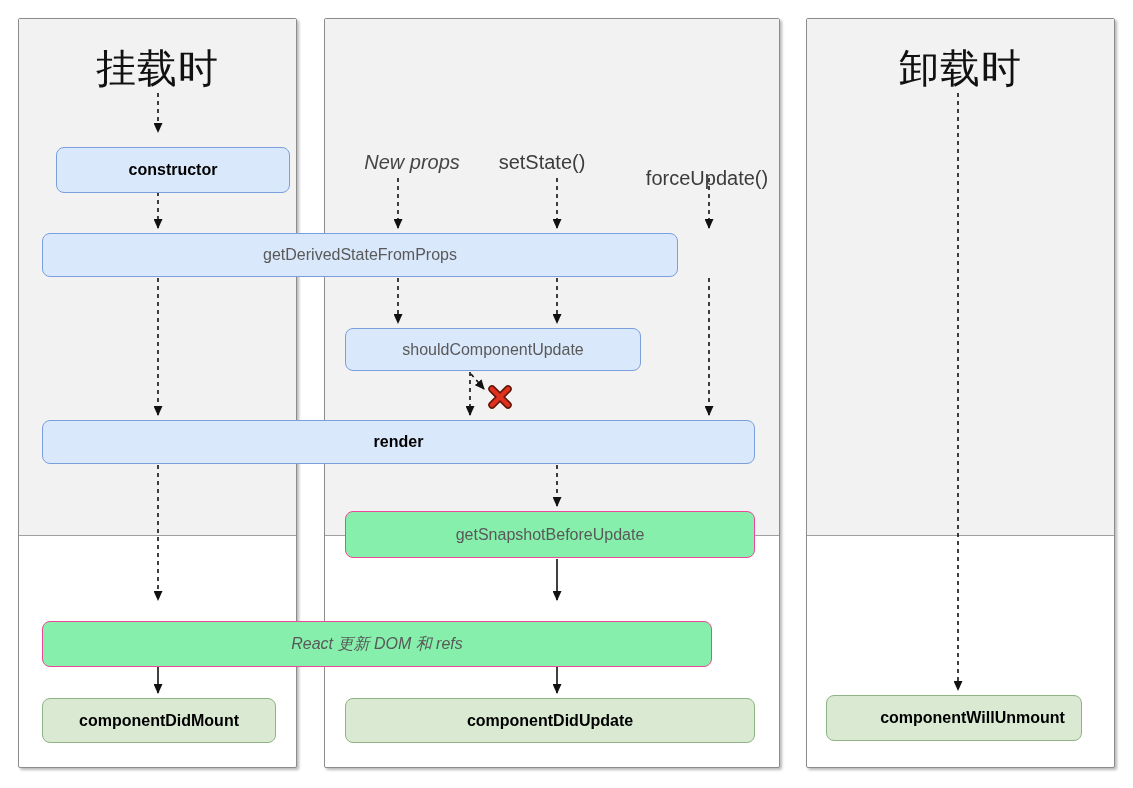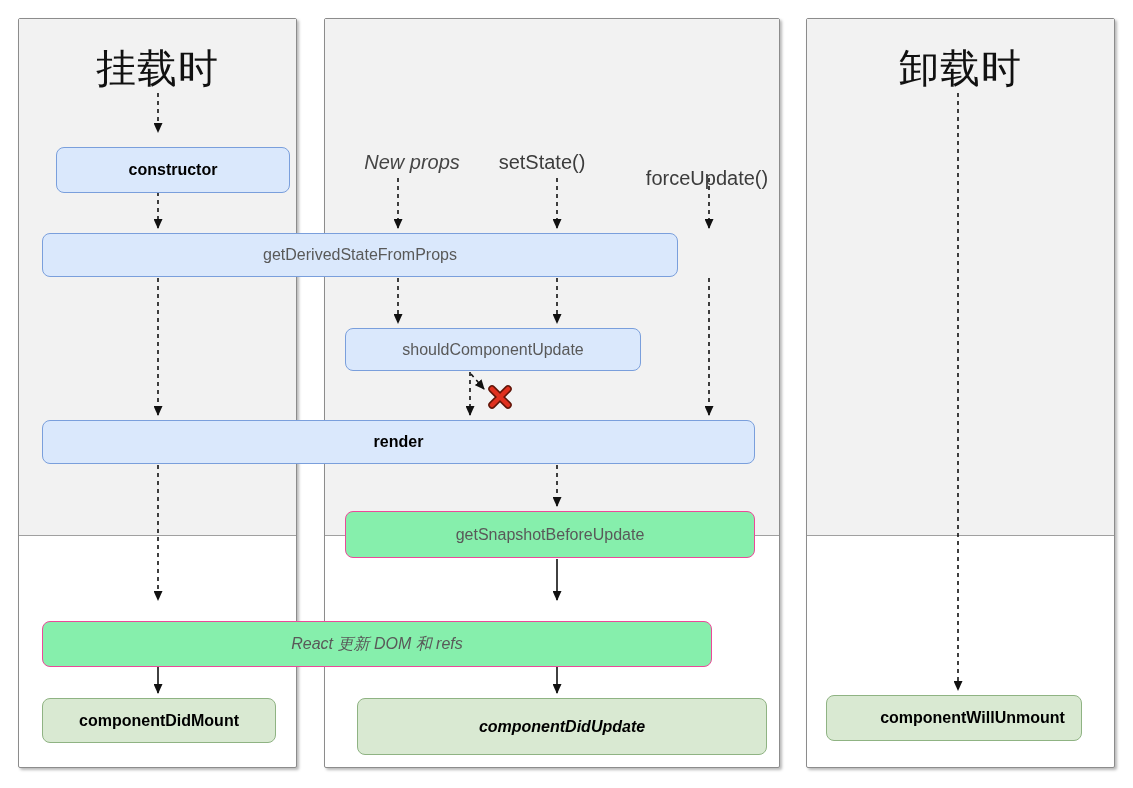--- a/index.html
+++ b/index.html
@@ -42,21 +42,21 @@
   .box.bold{font-weight:bold;color:#000000;}
   .box.plain{color:#595959;}
   .box.italic{font-style:italic;color:#595959;}
   .b-constructor{left:42px;top:147px;width:234px;height:46px;margin-left:14px;}
   .b-gdsfp{left:42px;top:233px;width:636px;height:44px;}
   .b-scu{left:345px;top:328px;width:296px;height:43px;}
   .b-render{left:42px;top:420px;width:713px;height:44px;text-align:center;}
   .b-gsbu{left:345px;top:511px;width:410px;height:47px;}
   .b-react-dom{left:42px;top:605px;width:670px;height:46px;margin-top:16px;}
   .b-cdm{left:42px;top:698px;width:234px;height:45px;}
-  .b-cdu{left:357px;top:698px;width:410px;height:57px;font-style:italic;}
+  .b-cdu{left:345px;top:698px;width:410px;height:45px;}
   .b-cwu{left:826px;top:695px;width:256px;height:46px;padding-left:37px;}
   .arrows{position:absolute;left:0;top:0;pointer-events:none;}
 </style>
 </head>
 <body>
 
 <div class="canvas">
 
   <div class="panel panel-1">
     <div class="phase-top"></div>

